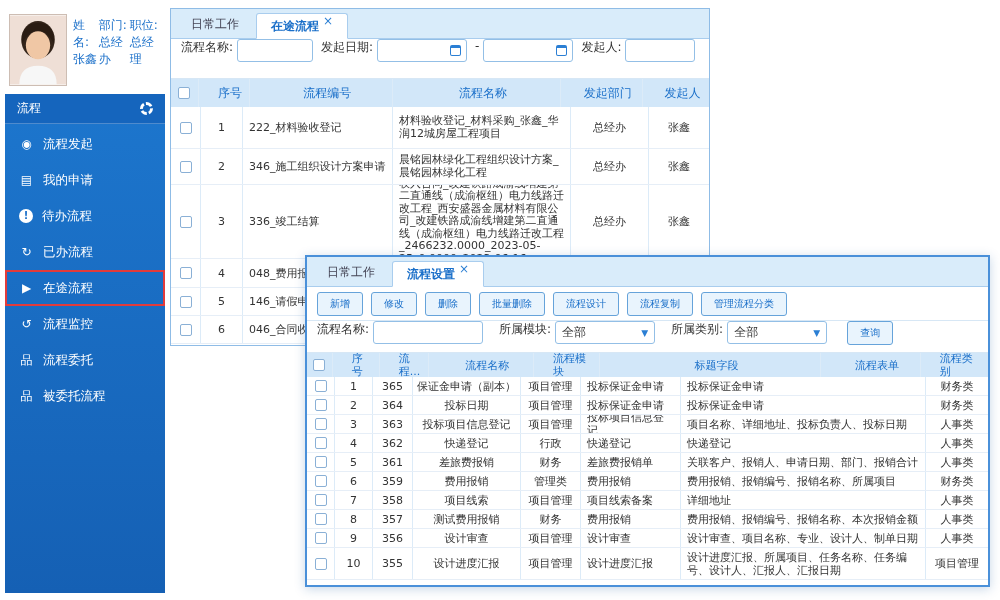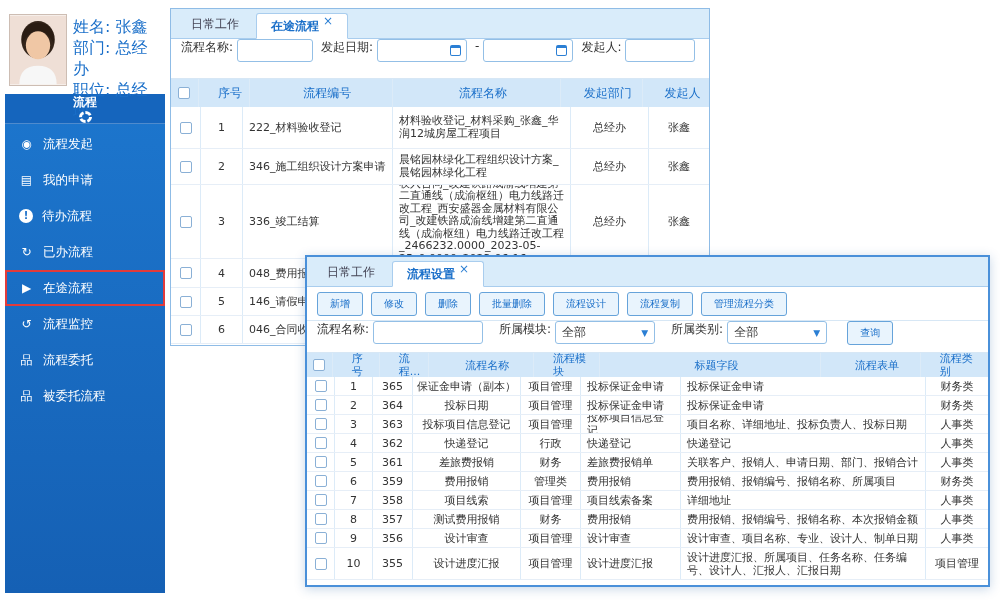--- a/index.html
+++ b/index.html
@@ -5,24 +5,24 @@
   * { margin:0; padding:0; box-sizing:border-box; }
   html,body { width:1000px; height:600px; }
   body { position:relative; background:#fff; font-family:"DejaVu Sans","Liberation Sans",sans-serif; font-size:12px; color:#333; overflow:hidden; }
 
   
   .sidebar { position:absolute; left:5px; top:8px; width:160px; height:585px;
              background:linear-gradient(180deg,#1e7ad2 0%,#1560b4 100%); }
   .profile { height:86px; background:#fff; display:flex; gap:6px; padding:6px 4px; }
   .avatar { width:58px; height:72px; border:1px solid #cdbdb3; flex:none; overflow:hidden; }
   .avatar svg { display:block; width:100%; height:100%; }
-  .profile-info { display:flex; flex-direction:column; justify-content:space-around; color:#1a6fc9; font-size:16px; padding:3px 0; }
+  .profile-info { display:flex; flex-direction:row; justify-content:space-around; color:#1a6fc9; font-size:12px; padding:3px 0; }
   .side-header { height:30px; display:flex; align-items:center; justify-content:space-between;
-                 padding:0 12px; color:#fff; font-weight:bold; background:#1565bd;
-                 border-bottom:1px solid rgba(255,255,255,.25);flex-direction:column; }
+                 padding:0 12px; color:#fff; font-weight:normal; background:#1565bd;
+                 border-bottom:1px solid rgba(255,255,255,.25); }
   .gear { width:13px; height:13px; border:3px dashed #fff; border-radius:50%; display:inline-block; cursor:pointer; }
   .menu { display:flex; flex-direction:column; padding-top:2px; }
   .menu-item { height:36px; display:flex; align-items:center; gap:9px; padding-left:14px;
                color:#fff; font-size:12.5px; cursor:pointer; }
   .menu-item.selected { outline:2px solid #e23b3b; outline-offset:-2px; }
   .mi-icon { width:15px; text-align:center; font-size:12px; flex:none; color:#fff; }
   .mi-icon.circle { width:14px; height:14px; background:#fff; color:#1a6fc9; border-radius:50%;
                     font-size:10px; font-weight:bold; line-height:14px; }
 
   

